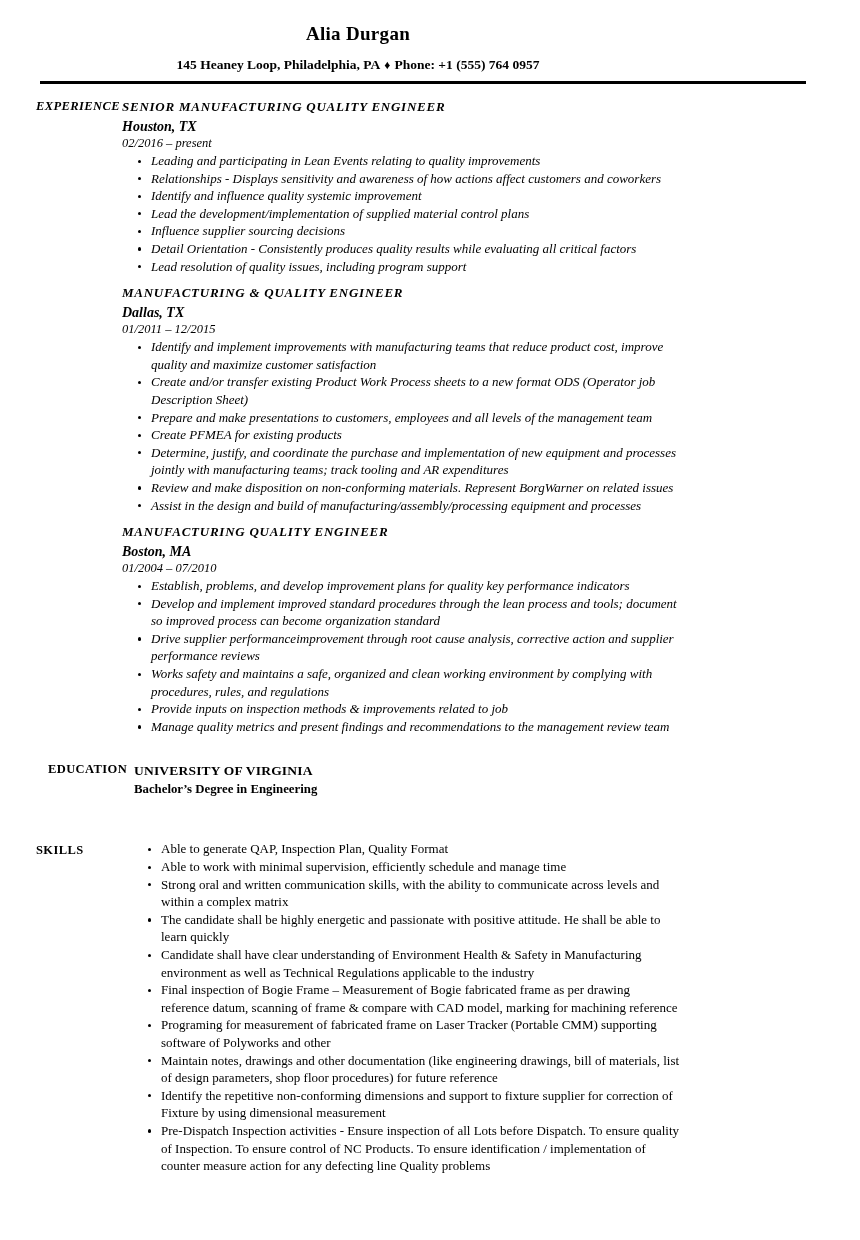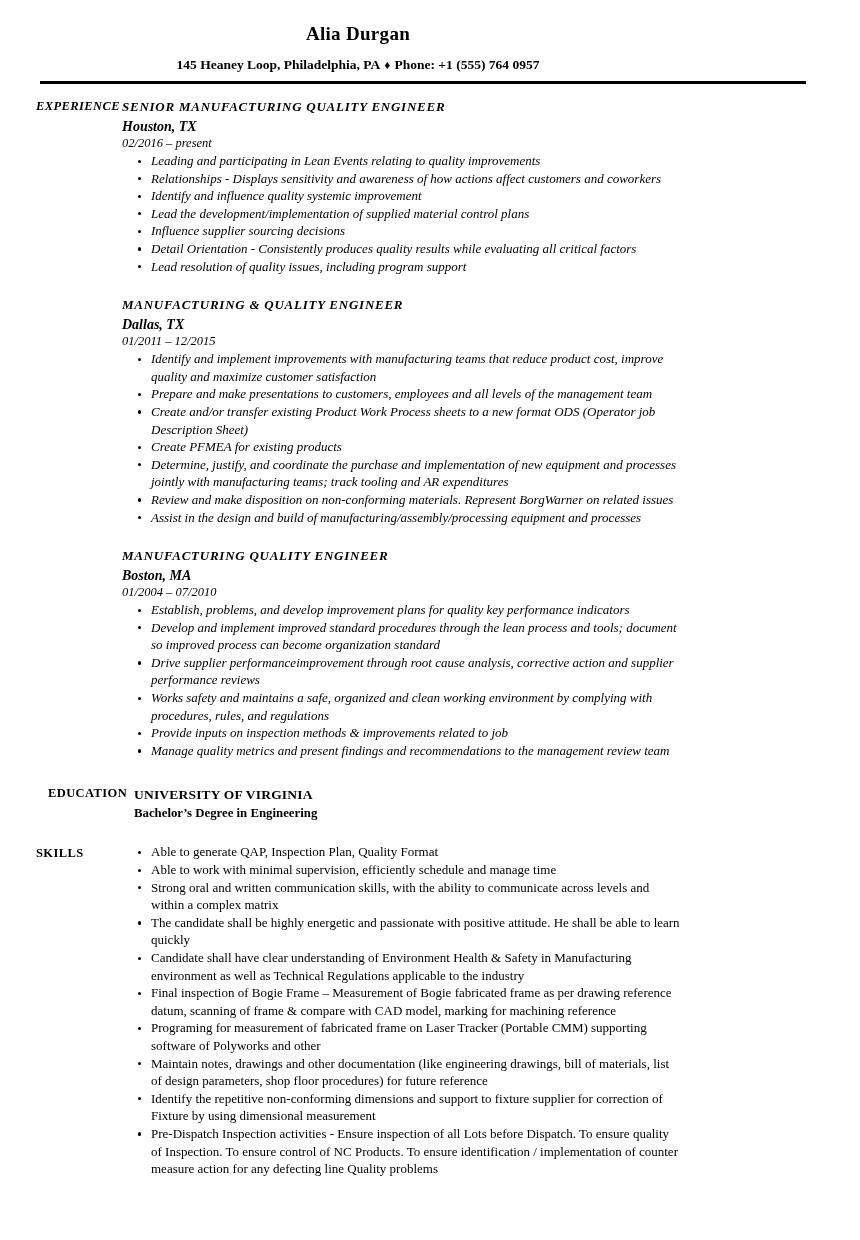--- a/index.html
+++ b/index.html
@@ -67,25 +67,25 @@
     white-space: nowrap;
   }
   .section-body {
     flex: 1 1 auto;
     padding-right: 36px;
     box-sizing: border-box;
   }
 
   #experience-section { margin-top: 14px; font-style: italic; }
   #education-section  { margin-top: 26px; padding-left: 12px; }
-  #skills-section     { margin-top: 21px; }
+  #skills-section     { margin-top: 42px; gap: 10px; }
 
   
   .job { margin-bottom: 0; }
-  .job + .job { margin-top: 21px; }
+  .job + .job { margin-top: 9px; }
 
   .job-title {
     font-size: 13px;
     font-weight: bold;
     letter-spacing: 0.75px;
     line-height: 18px;
   }
   .job-location {
     font-size: 14px;
     font-weight: bold;
@@ -171,22 +171,22 @@
           <li>Lead resolution of quality issues, including program support</li>
         </ul>
       </div>
 
       <div class="job">
         <div class="job-title">MANUFACTURING &amp; QUALITY ENGINEER</div>
         <div class="job-location">Dallas, TX</div>
         <div class="job-dates">01/2011 – 12/2015</div>
         <ul class="bullets">
           <li>Identify and implement improvements with manufacturing teams that reduce product cost, improve quality and maximize customer satisfaction</li>
+          <li>Create and/or transfer existing Product Work Process sheets to a new format ODS (Operator job Description Sheet)</li>
           <li>Prepare and make presentations to customers, employees and all levels of the management team</li>
-          <li>Create and/or transfer existing Product Work Process sheets to a new format ODS (Operator job Description Sheet)</li>
           <li>Create PFMEA for existing products</li>
           <li>Determine, justify, and coordinate the purchase and implementation of new equipment and processes jointly with manufacturing teams; track tooling and AR expenditures</li>
           <li>Review and make disposition on non-conforming materials. Represent BorgWarner on related issues</li>
           <li>Assist in the design and build of manufacturing/assembly/processing equipment and processes</li>
         </ul>
       </div>
 
       <div class="job">
         <div class="job-title">MANUFACTURING QUALITY ENGINEER</div>
         <div class="job-location">Boston, MA</div>

